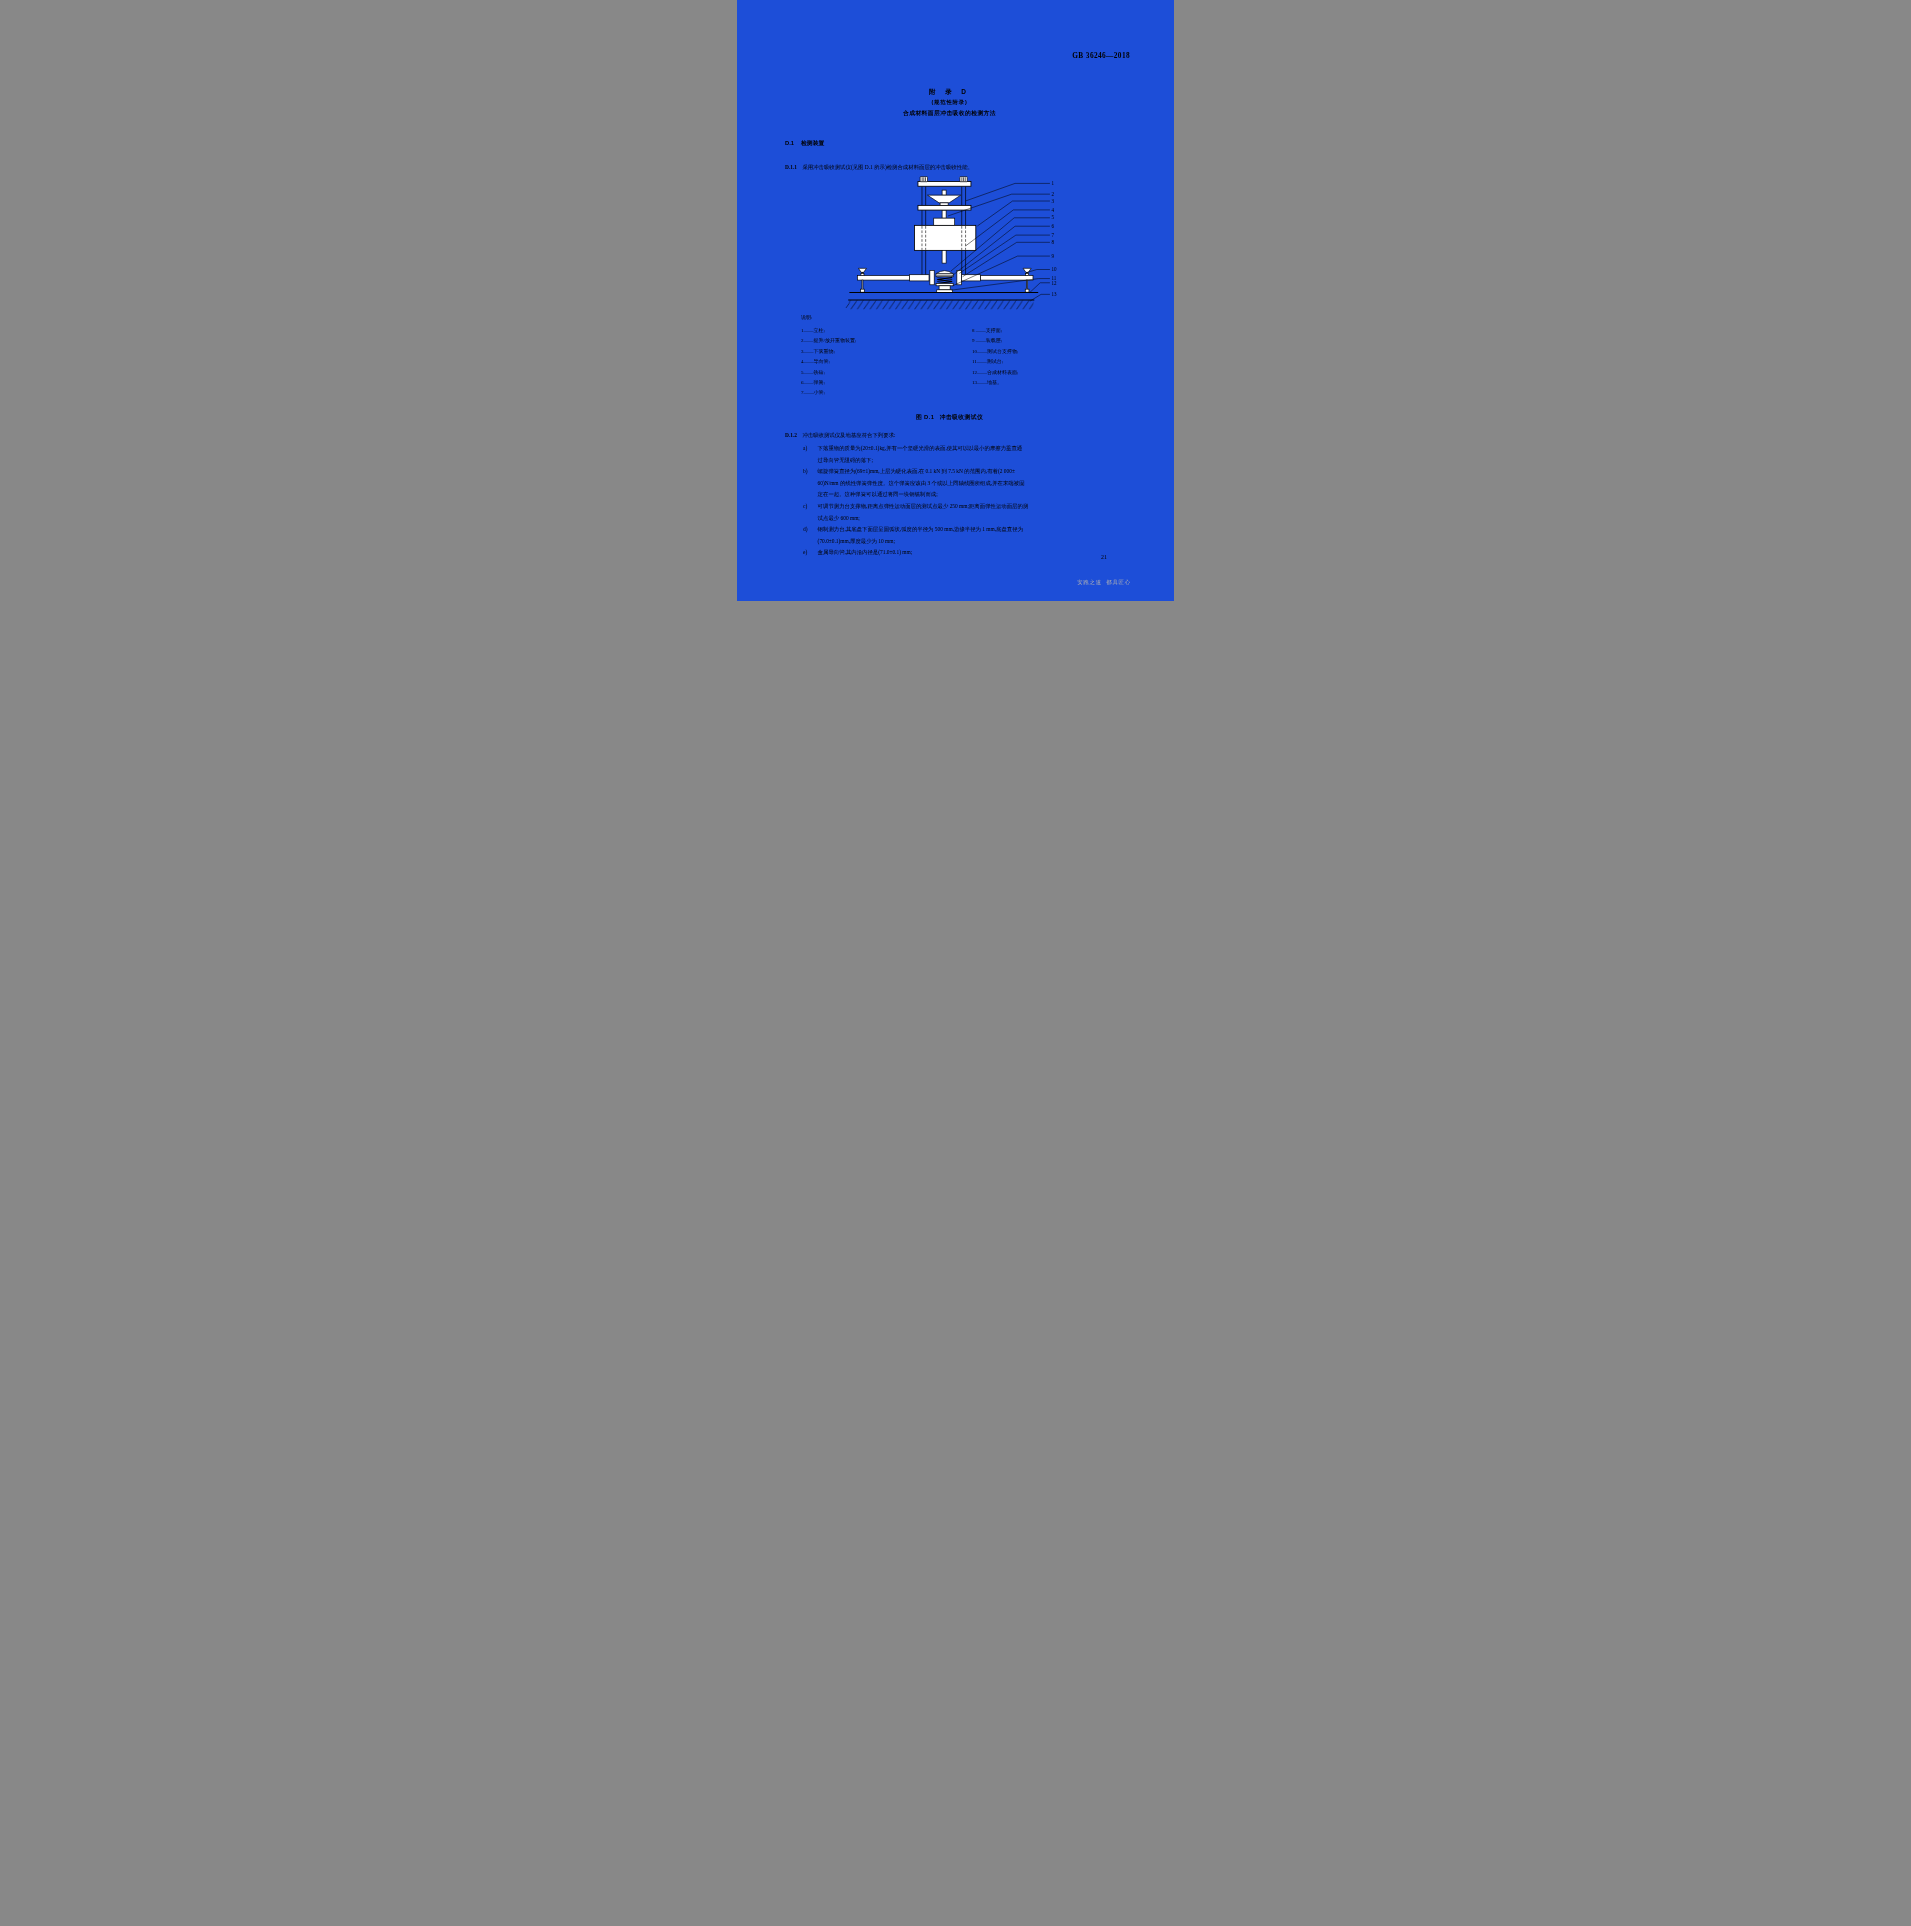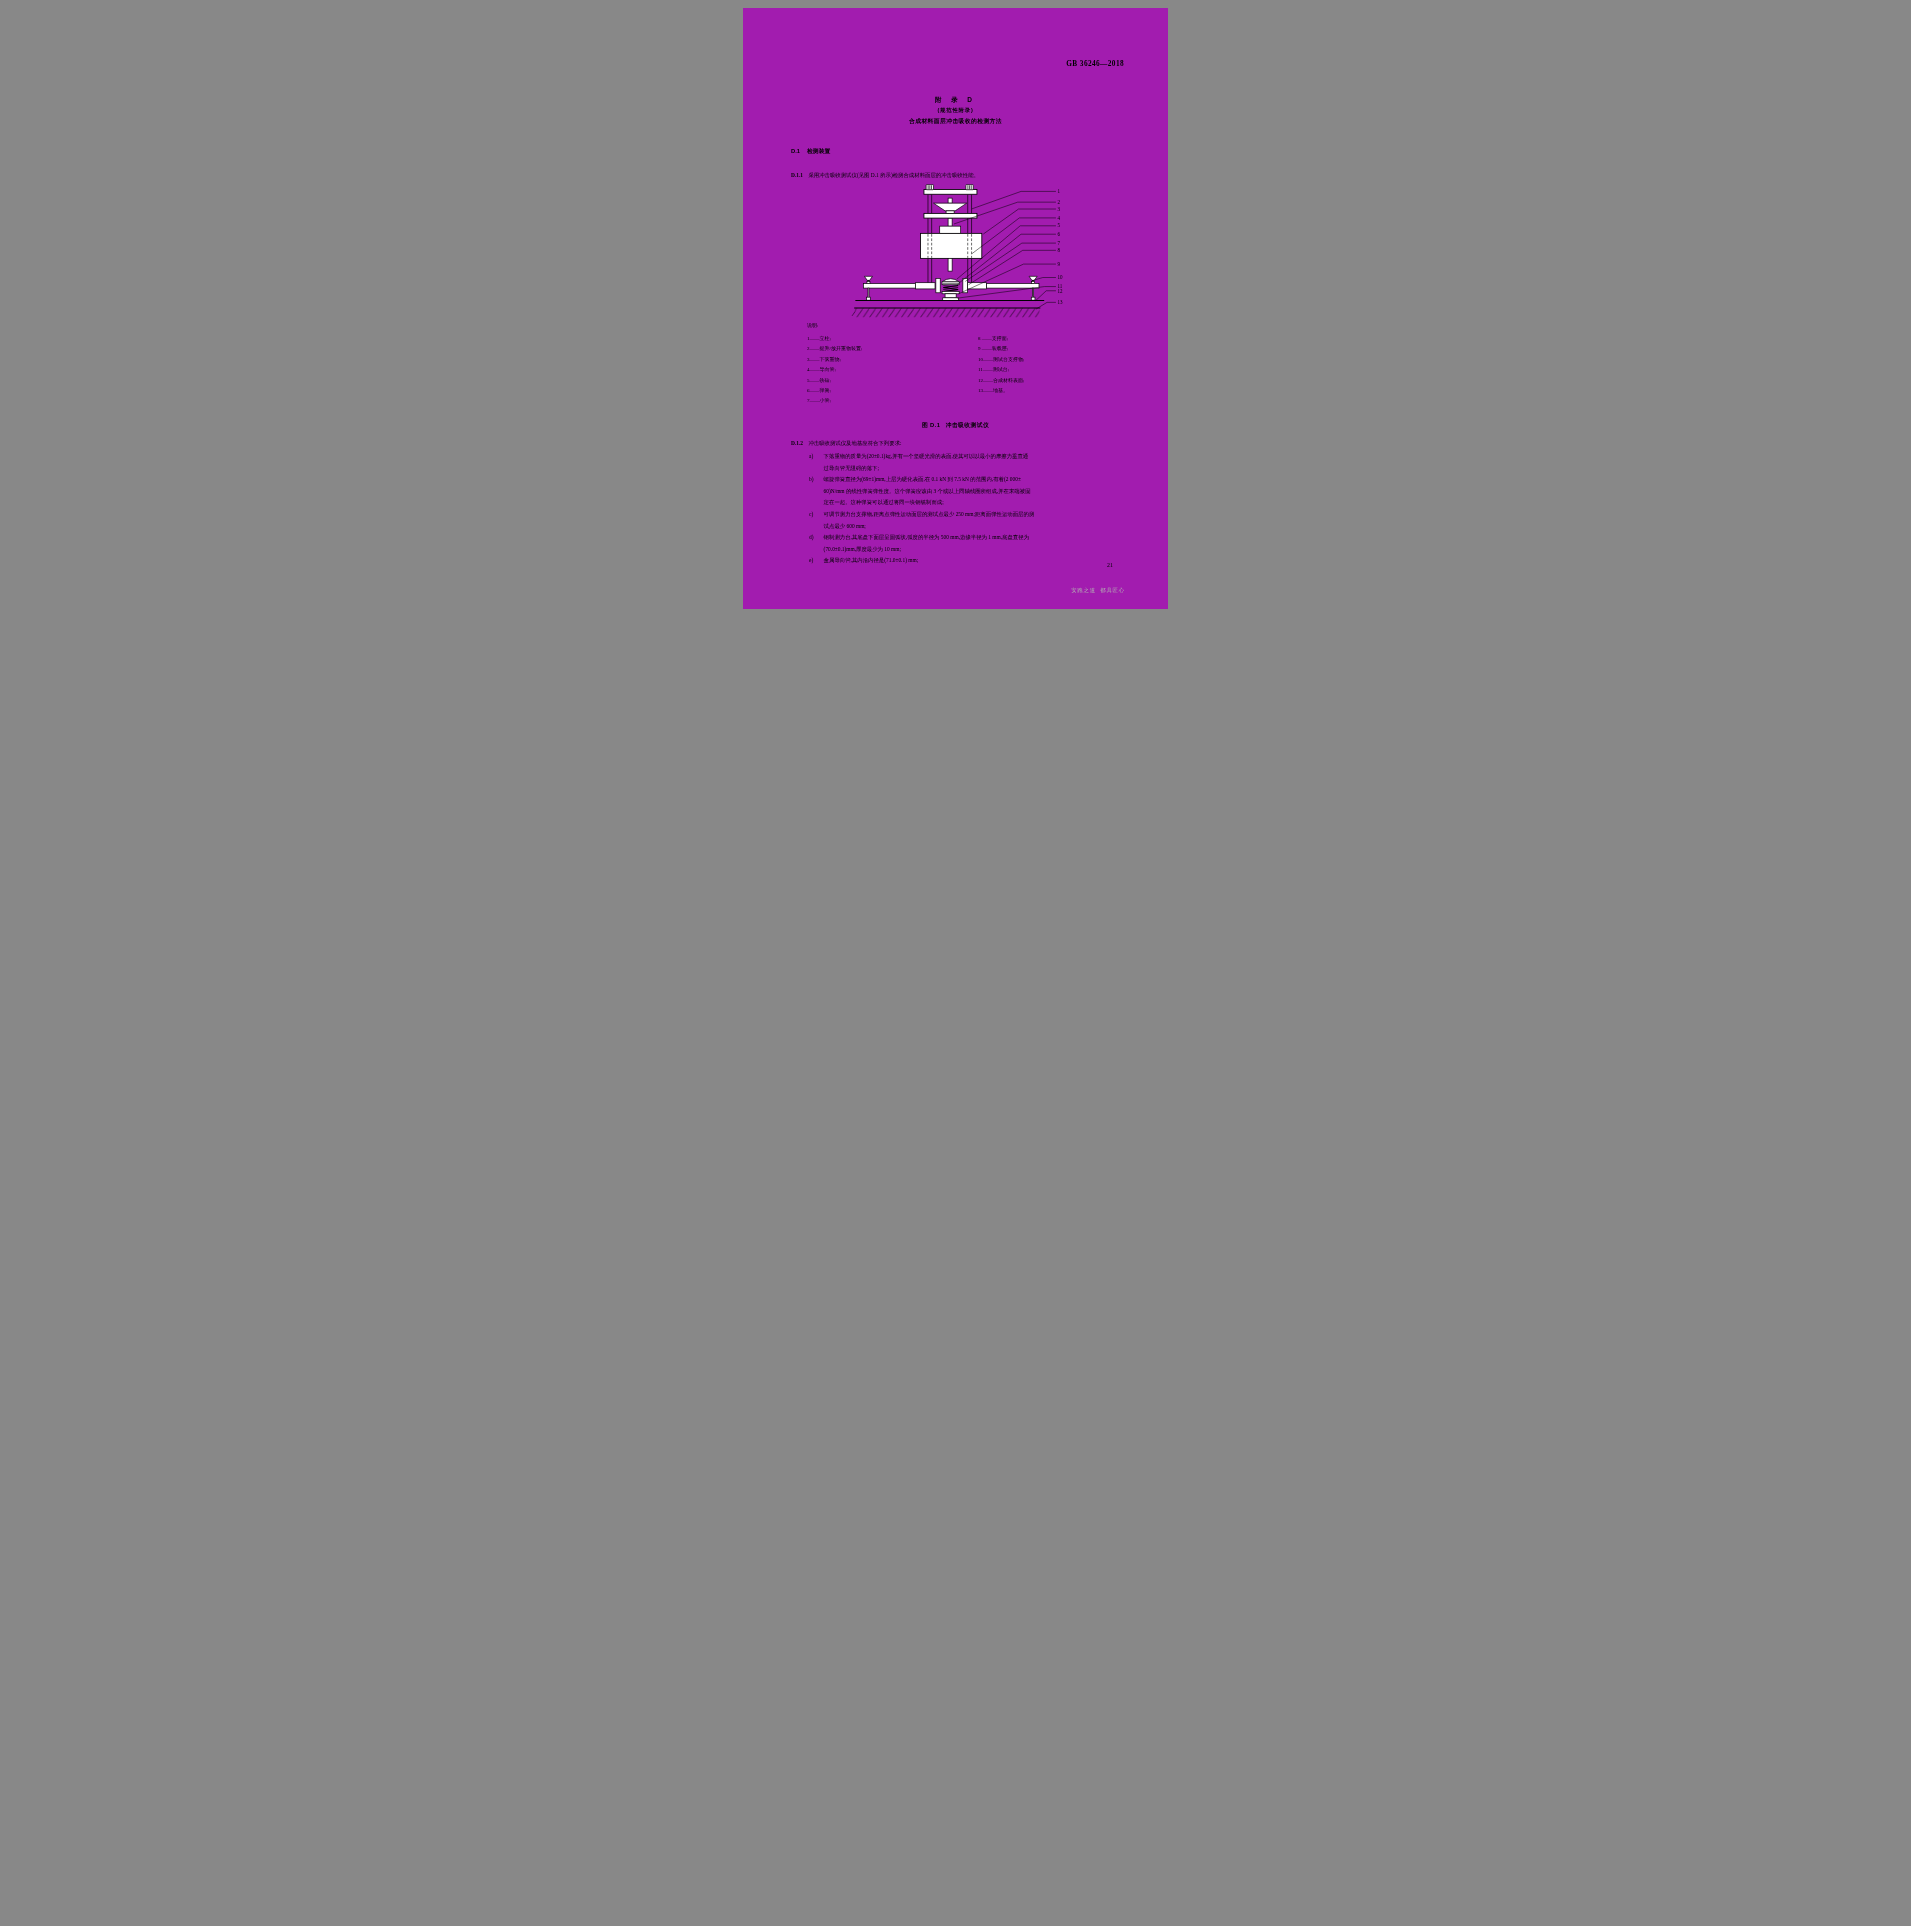--- a/index.html
+++ b/index.html
@@ -1,23 +1,24 @@
 <!DOCTYPE html>
 <html style="font-size:6.2px"><head>
 <meta charset="utf-8">
 <style>
   html,body{margin:0;padding:0;background:#888;}
   .page{
     position:relative;
     width:425px;height:601px;
-    margin:8px auto;
-    background:#a21caf;
+    margin:0 auto;
+    background:#1d4ed8;
     color:#000;
     font-family:"Liberation Serif","DejaVu Serif",serif;
     overflow:hidden;
+    padding-left:12px;
   }
   .abs{position:absolute;}
   .hei{font-family:"Liberation Sans","DejaVu Sans",sans-serif;font-weight:bold;}
   .center-band{left:0;width:425px;text-align:center;}
   .doc-number{top:51px;right:44px;font-size:7.3px;font-weight:bold;letter-spacing:0.4px;}
   .apx-title{top:88px;font-size:6.5px;letter-spacing:3.9px;}
   .apx-subtitle{top:99px;font-size:5.4px;letter-spacing:0.8px;}
   .apx-heading{top:109px;font-size:5.8px;letter-spacing:0.4px;}
   .sec-d1{top:139px;left:48px;font-size:5.8px;}
   .sec-d1 .sec-no{margin-right:7px;}

